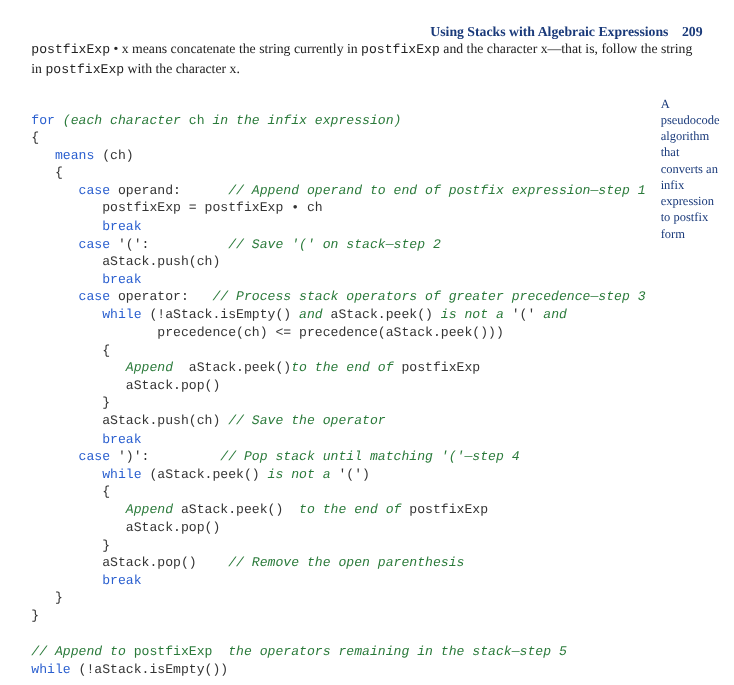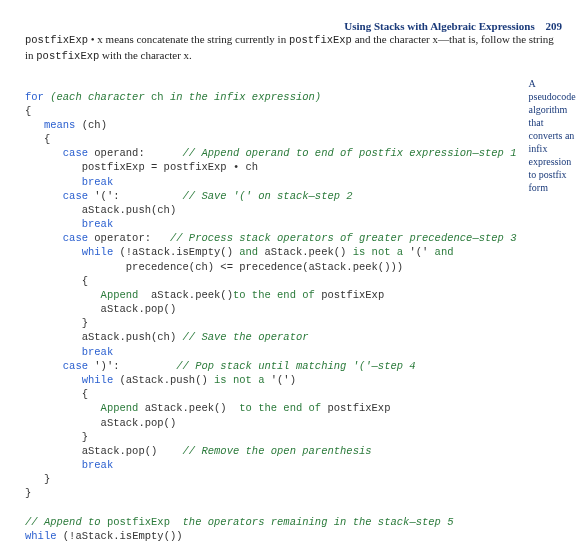--- a/index.html
+++ b/index.html
@@ -46,21 +46,21 @@
   .sidenote {
     width: 95px;
     margin-left: 12px;
     font-size: 10px;
     color: #1a3a7a;
     line-height: 1.3;
     padding-top: 2px;
   }
   .kw { color: #2a5fcf; font-weight: normal; }
   .cm { color: #2a7a3a; font-style: italic; text-align: right; }
-  .regular { color: #2a7a3a; }
+  .regular { font-style: italic; color: #2a7a3a; }
 </style>
 </head>
 <body>
 
 <div class="header">
   <span class="title">Using Stacks with Algebraic Expressions</span>
   <span class="pagenum">209</span>
 </div>
 
 <div class="intro">
@@ -82,21 +82,21 @@
 <span class="kw">      case</span><span> operator:   </span><span class="cm">// Process stack operators of greater precedence—step 3</span>
 <span class="kw">         while</span><span> (!aStack.isEmpty() </span><span class="regular">and</span><span> aStack.peek() </span><span class="regular">is not a</span><span> '(' </span><span class="regular">and</span>
 <span>                precedence(ch) &lt;= precedence(aStack.peek()))</span>
 <span>         {</span>
 <span class="regular">            Append </span><span> aStack.peek()</span><span class="regular">to the end of</span><span> postfixExp</span>
 <span>            aStack.pop()</span>
 <span>         }</span>
 <span>         aStack.push(ch) </span><span class="cm">// Save the operator</span>
 <span class="kw">         break</span>
 <span class="kw">      case</span><span> ')':         </span><span class="cm">// Pop stack until matching '('—step 4</span>
-<span class="kw">         while</span><span> (aStack.push() </span><span class="regular">is not a</span><span> '(')</span>
+<span class="kw">         while</span><span> (aStack.peek() </span><span class="regular">is not a</span><span> '(')</span>
 <span>         {</span>
 <span class="regular">            Append</span><span> aStack.peek() </span><span class="regular"> to the end of</span><span> postfixExp</span>
 <span>            aStack.pop()</span>
 <span>         }</span>
 <span>         aStack.pop()    </span><span class="cm">// Remove the open parenthesis</span>
 <span class="kw">         break</span>
 <span>   }</span>
 <span>}</span>
 <span></span>
 <span class="cm">// Append to </span><span class="cm" style="font-style:normal">postfixExp</span><span class="cm">  the operators remaining in the stack—step 5</span>

